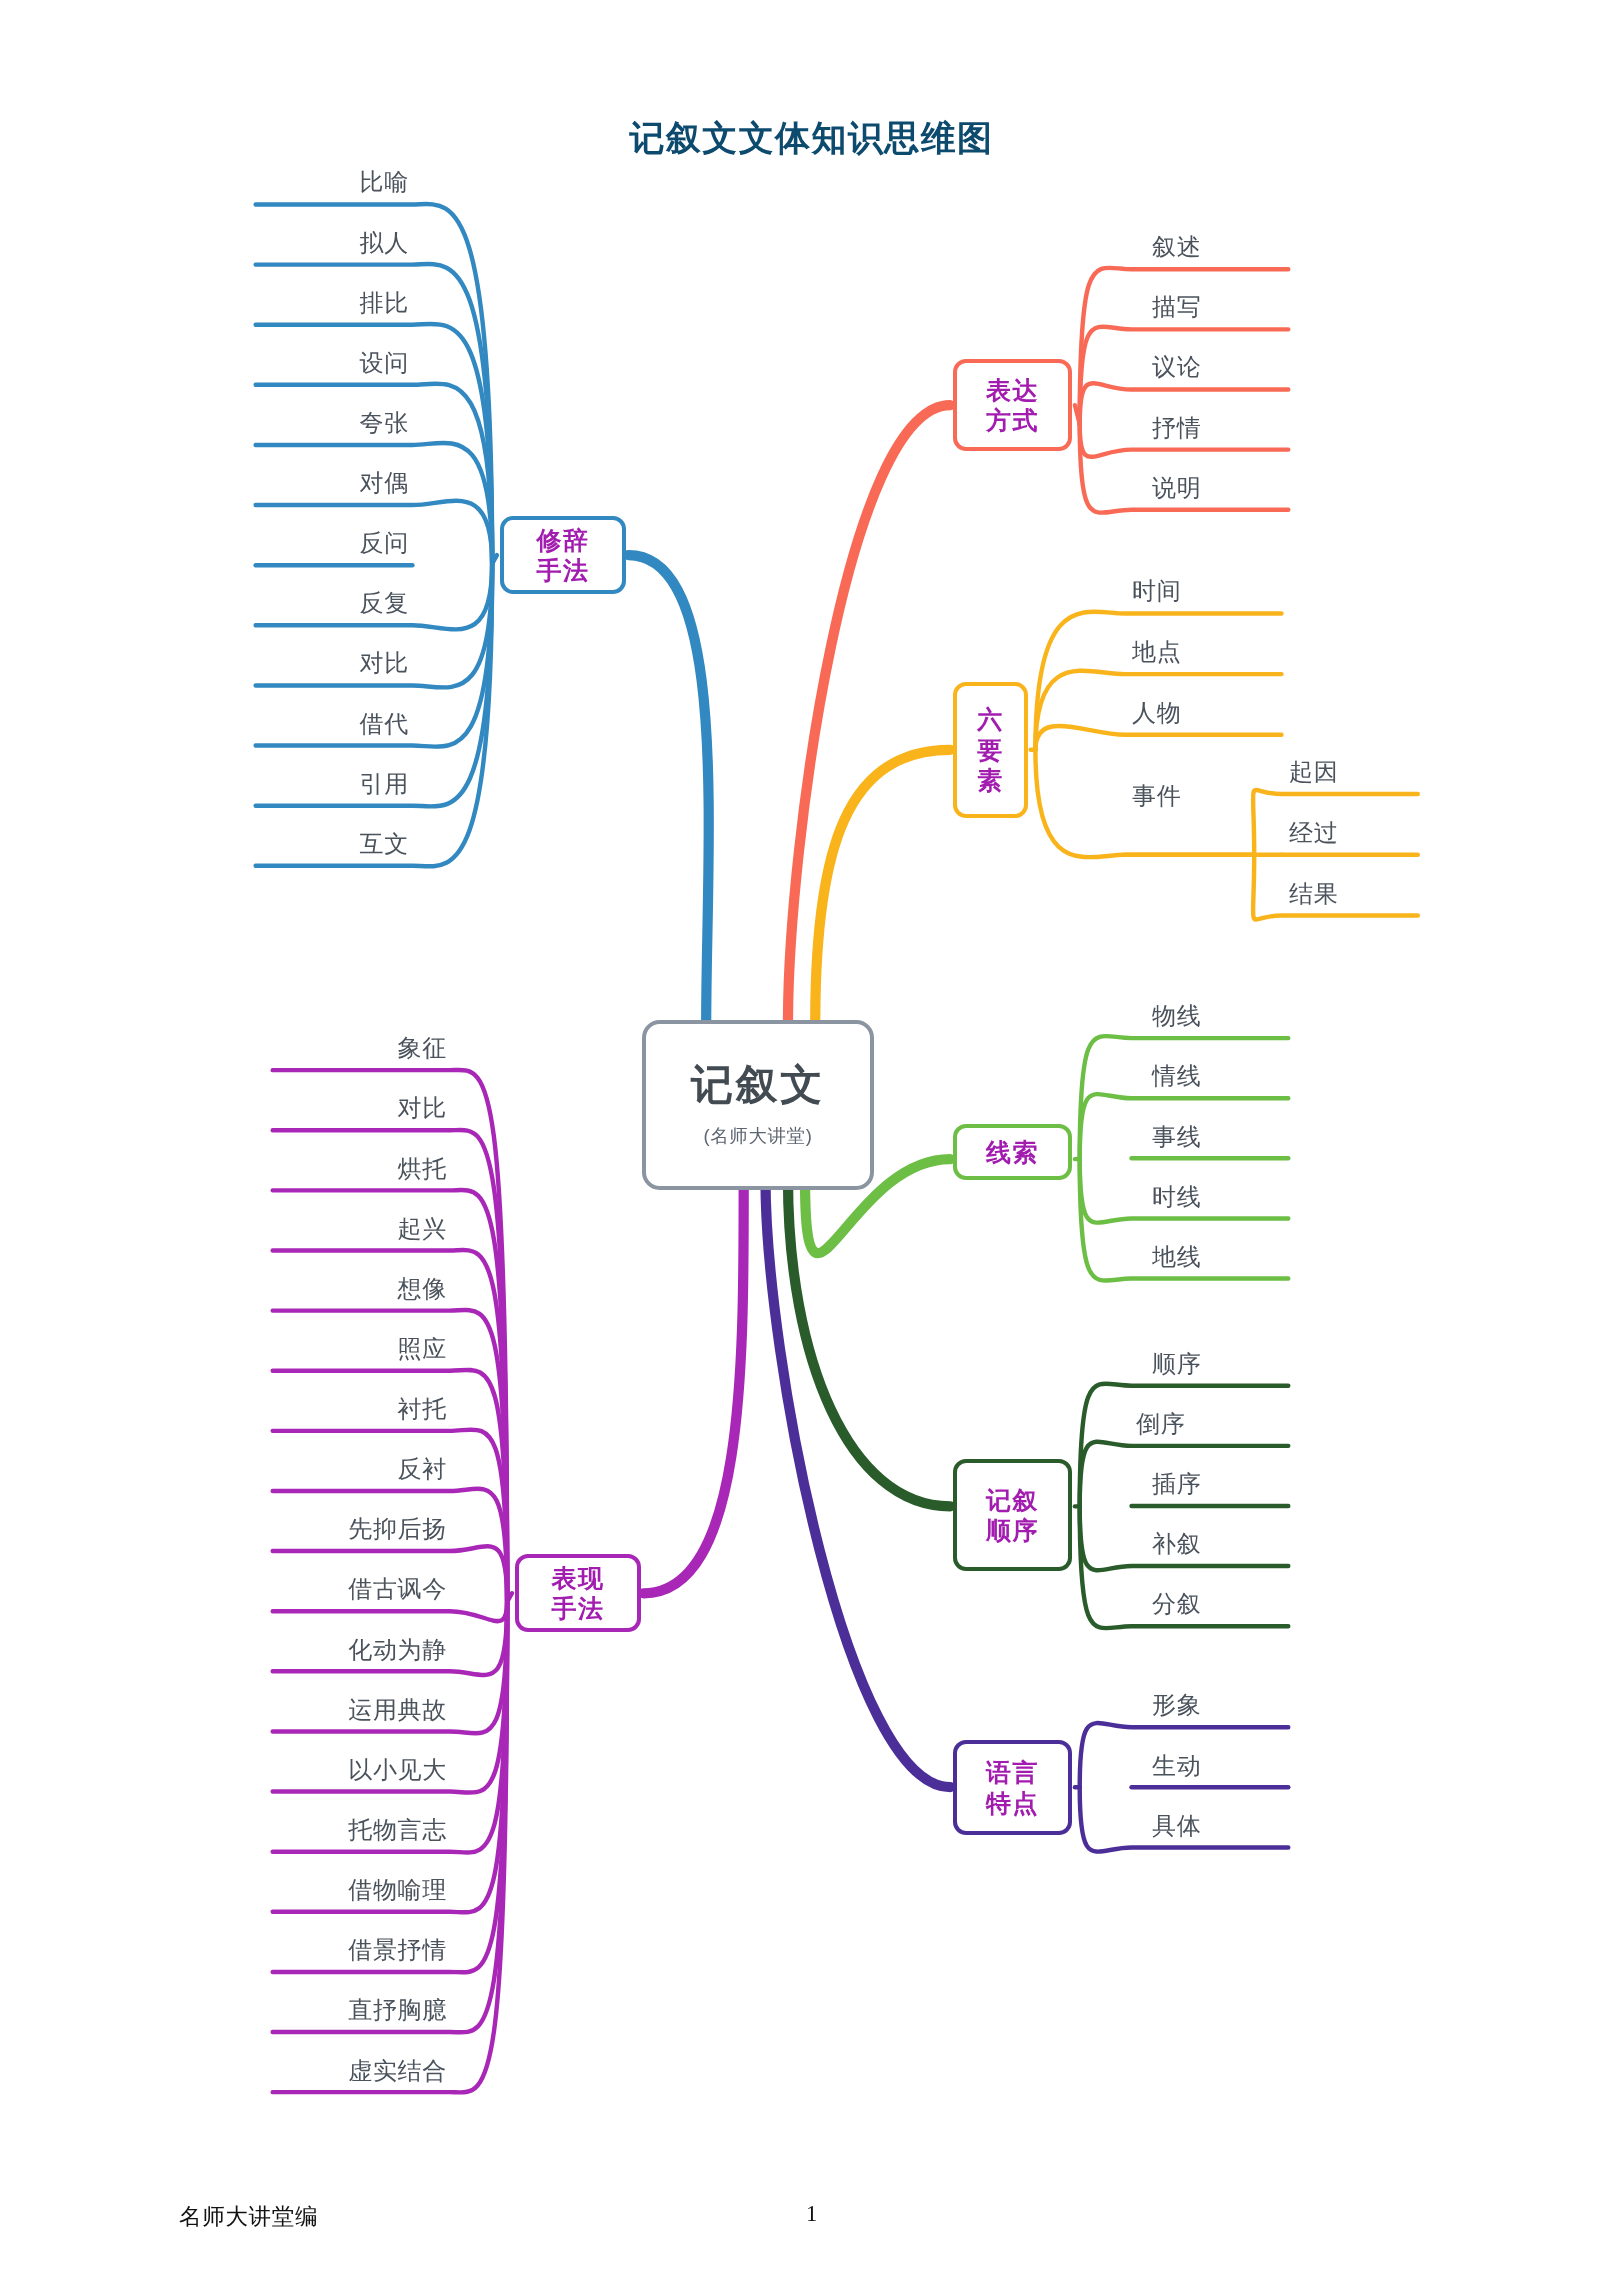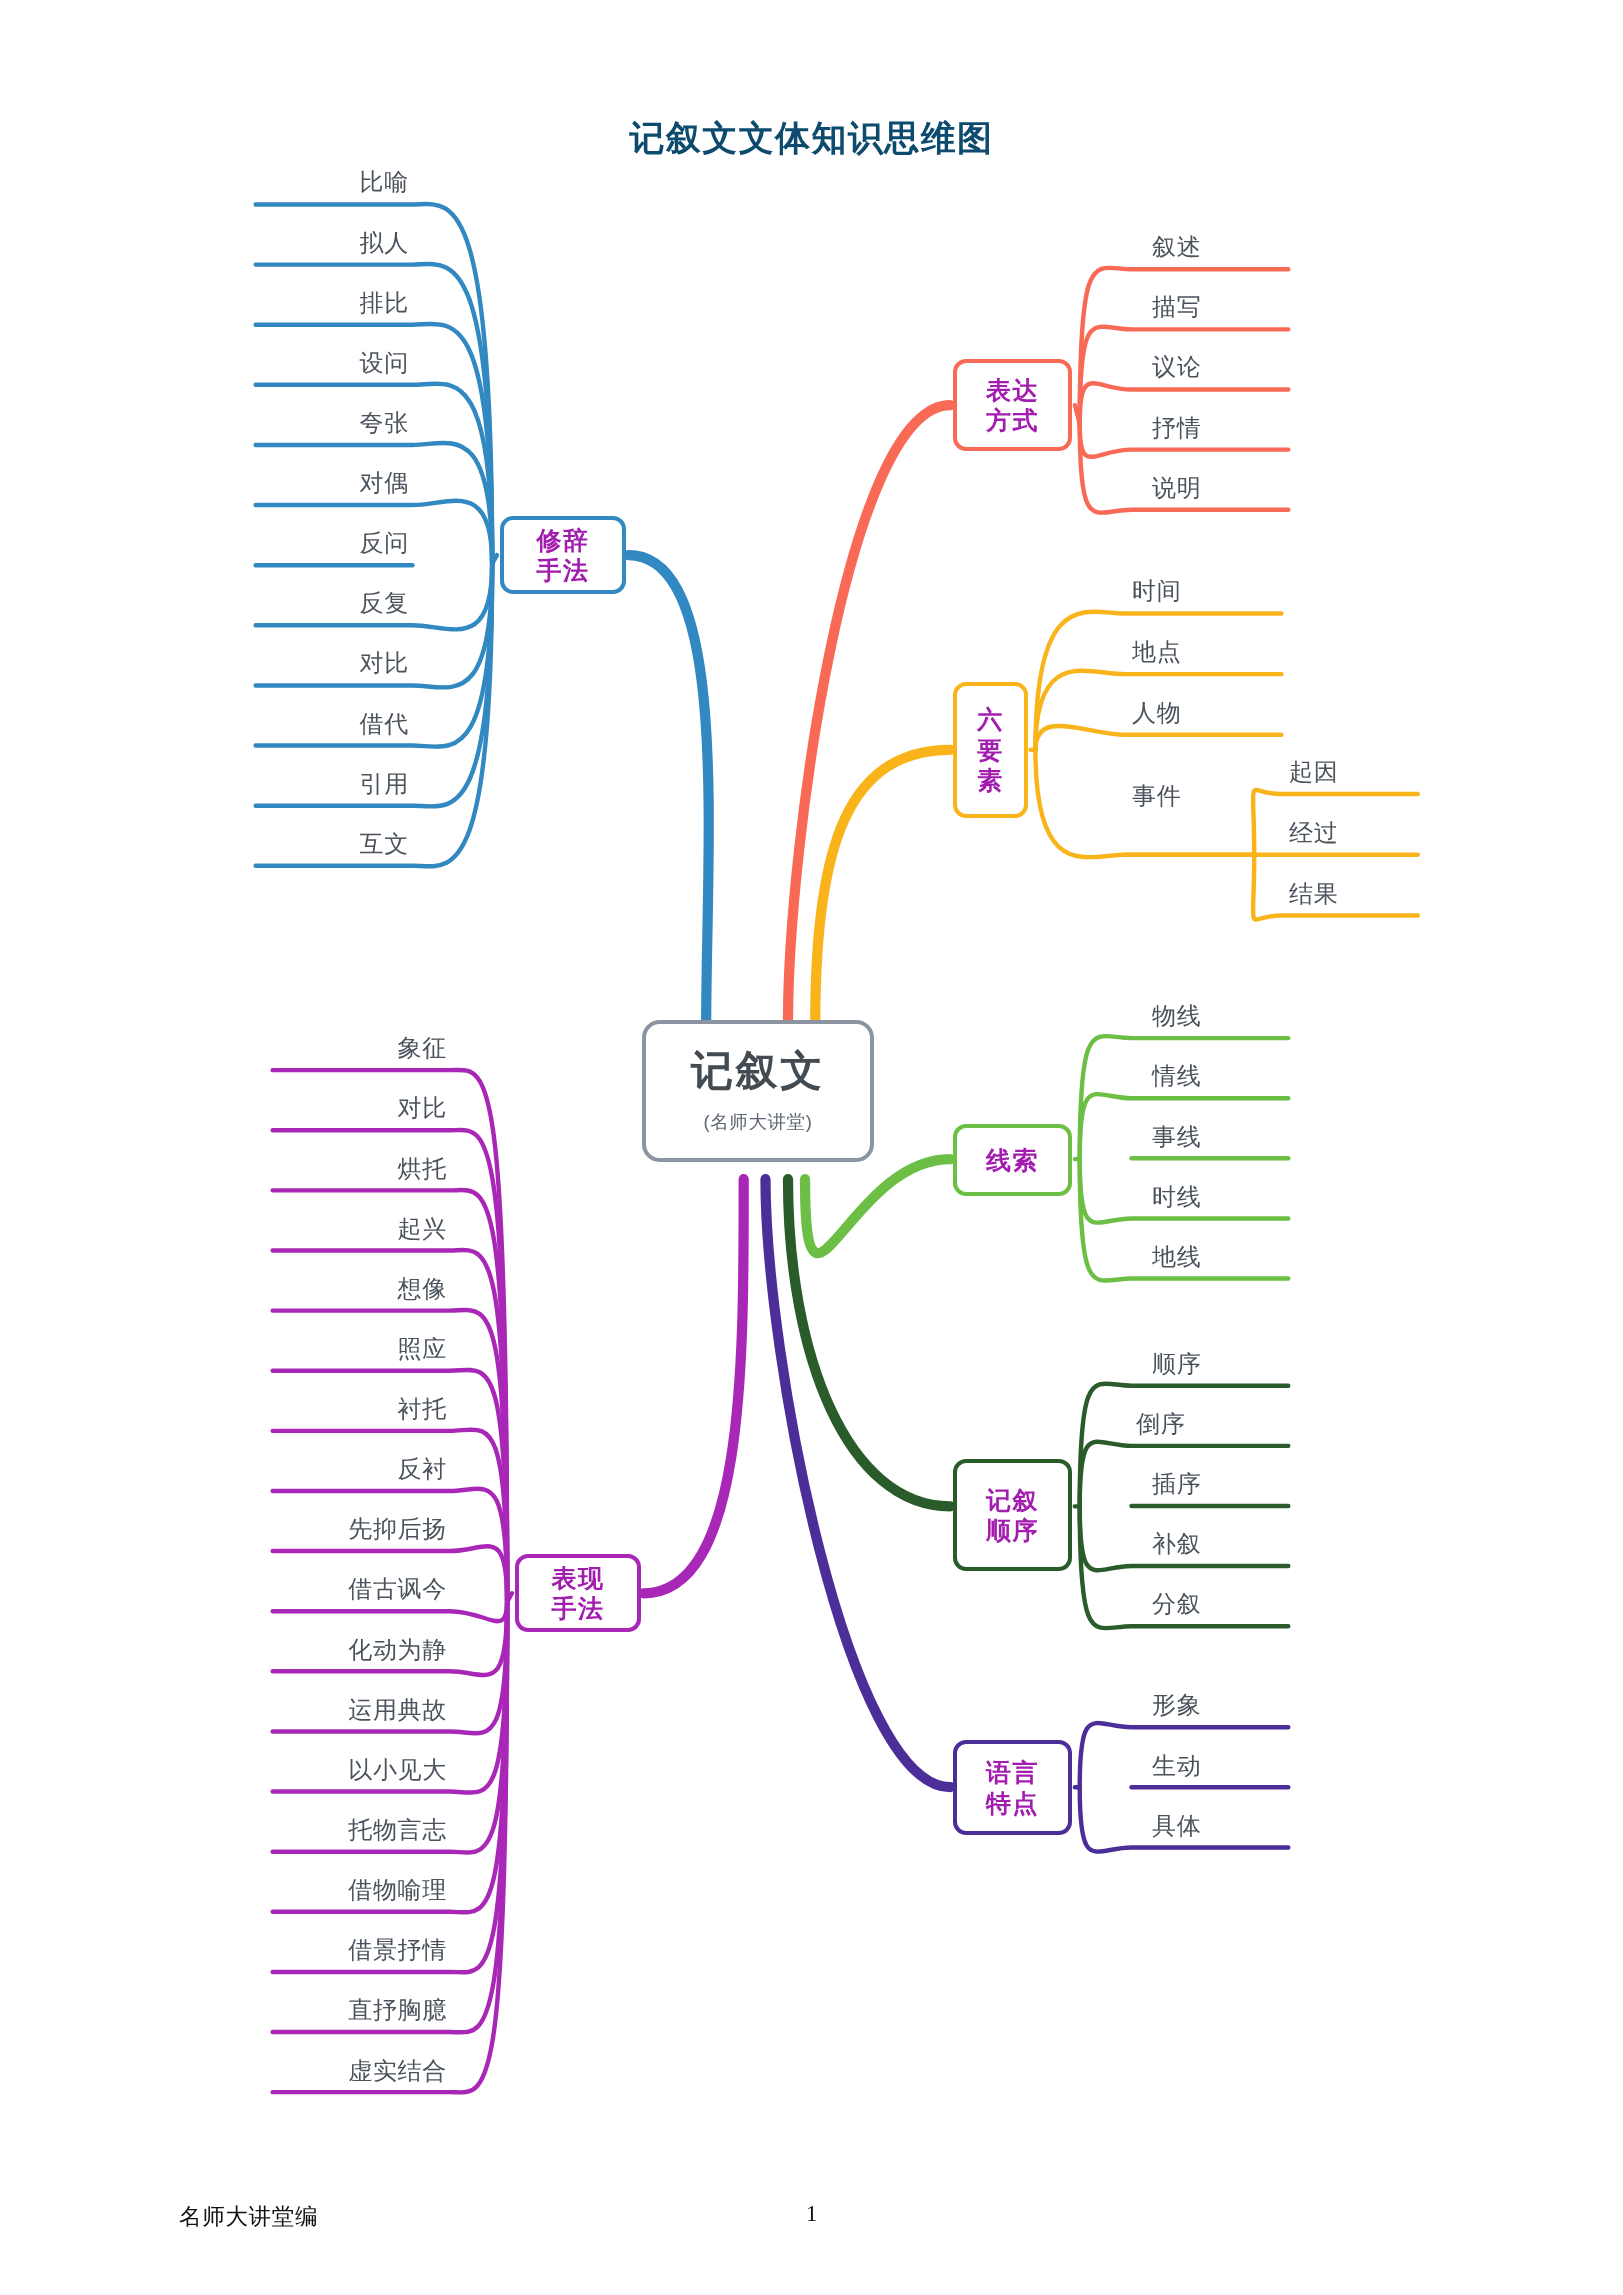--- a/index.html
+++ b/index.html
@@ -12,21 +12,21 @@
   #wires{position:absolute;left:0;top:0;width:1623px;height:2295px;pointer-events:none;}
 
   .doc-title{
     position:absolute;left:0;right:0;top:115px;text-align:center;
     font-family:"Liberation Serif","DejaVu Serif",serif;
     font-size:35px;font-weight:700;color:#0c4a6e;letter-spacing:1.4px;
   }
 
   
   .center-node{
-    position:absolute;left:642px;top:1020px;width:232px;height:142px;
+    position:absolute;left:642px;top:1020px;width:232px;height:170px;
     border:4.8px solid #8b95a1;border-radius:17.7px;background:#fff;
     display:flex;flex-direction:column;align-items:center;justify-content:center;
     box-sizing:border-box;
   }
   .center-node .c-title{font-size:42px;font-weight:700;color:#434b52;letter-spacing:2.7px;line-height:1.1;}
   .center-node .c-sub{font-size:18.4px;color:#5c6571;margin-top:15px;letter-spacing:0.7px;}
 
   
   .bnode{
     position:absolute;background:#fff;box-sizing:border-box;
@@ -194,21 +194,21 @@
 要
 素</span>
       </div>
       <div class="leaf r" style="top: 579px; left: 1132px;">时间</div>
       <div class="leaf r" style="top: 640px; left: 1132px;">地点</div>
       <div class="leaf r" style="top: 701px; left: 1132px;">人物</div>
       <div class="leaf r" style="top: 784px; left: 1132px;">事件</div>
       <div class="leaf r" style="top: 760px; left: 1289px;">起因</div>
       <div class="leaf r" style="top: 821px; left: 1289px;">经过</div>
       <div class="leaf r" style="top: 882px; left: 1289px;">结果</div>
-      <div class="bnode" style="left: 953px; top: 1124px; width: 119px; height: 72px; border-color: rgb(108, 190, 69); border-width: 4.8px;">
+      <div class="bnode" style="left: 953px; top: 1124px; width: 119px; height: 56px; border-color: rgb(108, 190, 69); border-width: 4.8px;">
         <span style="white-space: pre-line;">线索</span>
       </div>
       <div class="leaf r" style="top: 1004px; left: 1152px;">物线</div>
       <div class="leaf r" style="top: 1064px; left: 1152px;">情线</div>
       <div class="leaf r" style="top: 1125px; left: 1152px;">事线</div>
       <div class="leaf r" style="top: 1185px; left: 1152px;">时线</div>
       <div class="leaf r" style="top: 1245px; left: 1152px;">地线</div>
       <div class="bnode" style="left: 953px; top: 1459px; width: 119px; height: 112px; border-color: rgb(42, 91, 42); border-width: 4.8px;">
         <span style="white-space: pre-line;">记叙
 顺序</span>

